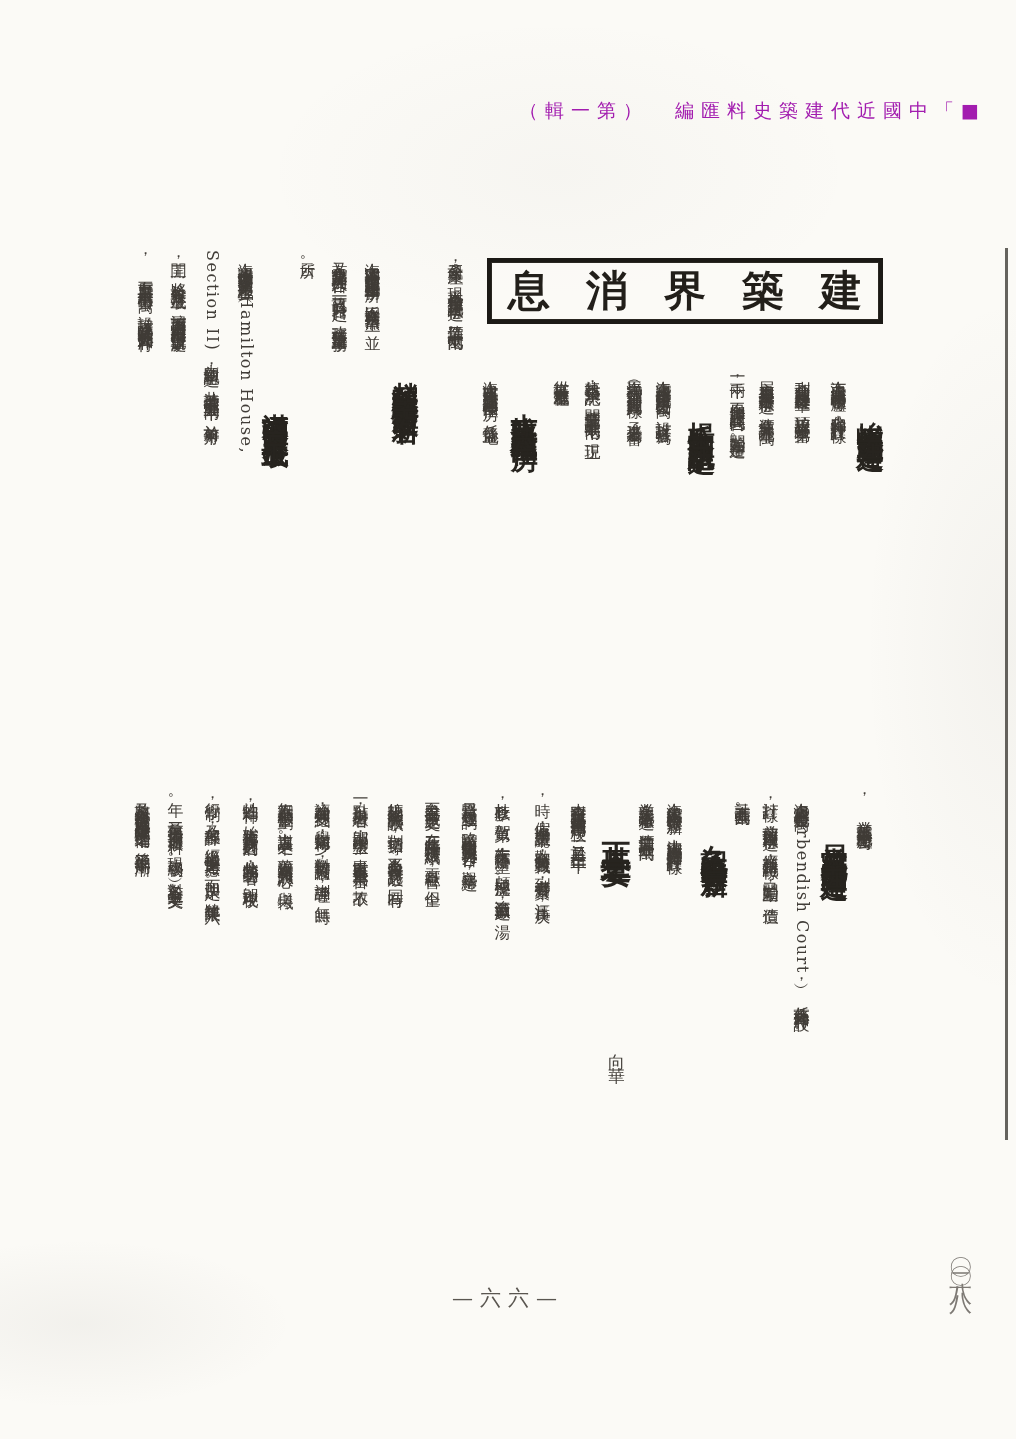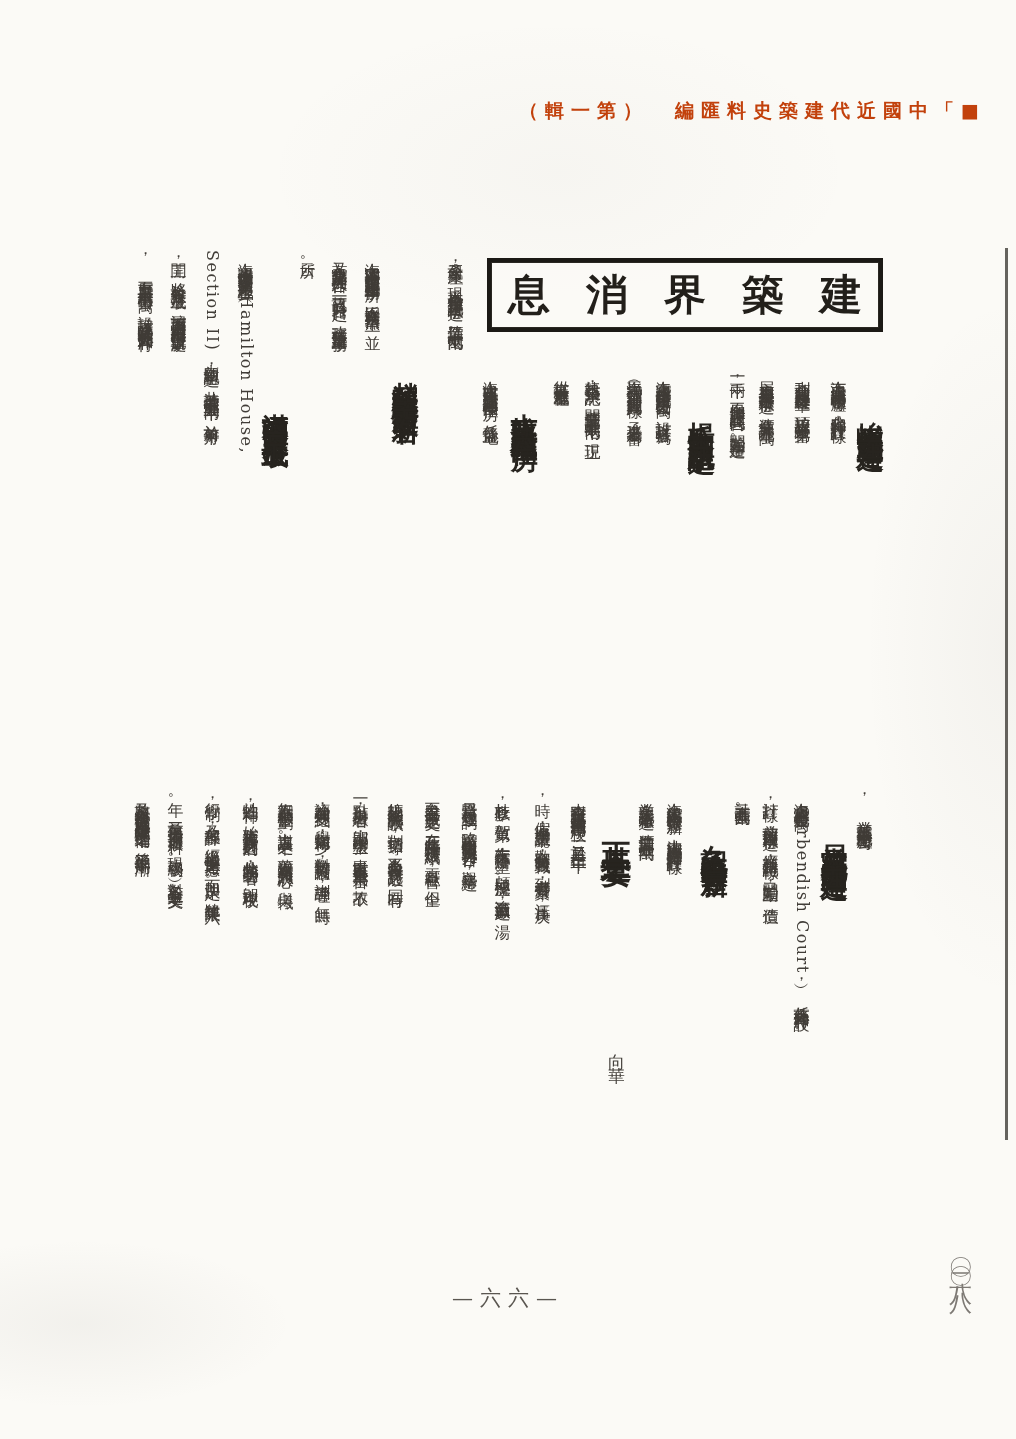--- a/index.html
+++ b/index.html
@@ -41,27 +41,26 @@
     text-orientation:upright;
     font-size:17px;
     letter-spacing:14px;
     color:#45413c;
   }
   .header-line{
     position:absolute;
     top:98px;right:30px;
     font-size:19px;
     letter-spacing:7px;
-    color:#c2410c;
+    color:#a21caf;
     white-space:nowrap;
-    font-weight:bold;
   }
   .news-box{
     position:absolute;
-    left:487px;top:258px;width:396px;height:74px;
+    left:487px;top:258px;width:396px;height:66px;
     border:4px solid #1b1915;
     box-sizing:border-box;
     padding:0;
     background:rgba(251,250,246,.6);
   }
   .news-box-inner{
     width:100%;height:100%;
     border:1px solid #2a2722;
     box-sizing:border-box;
     display:flex;align-items:center;justify-content:center;

